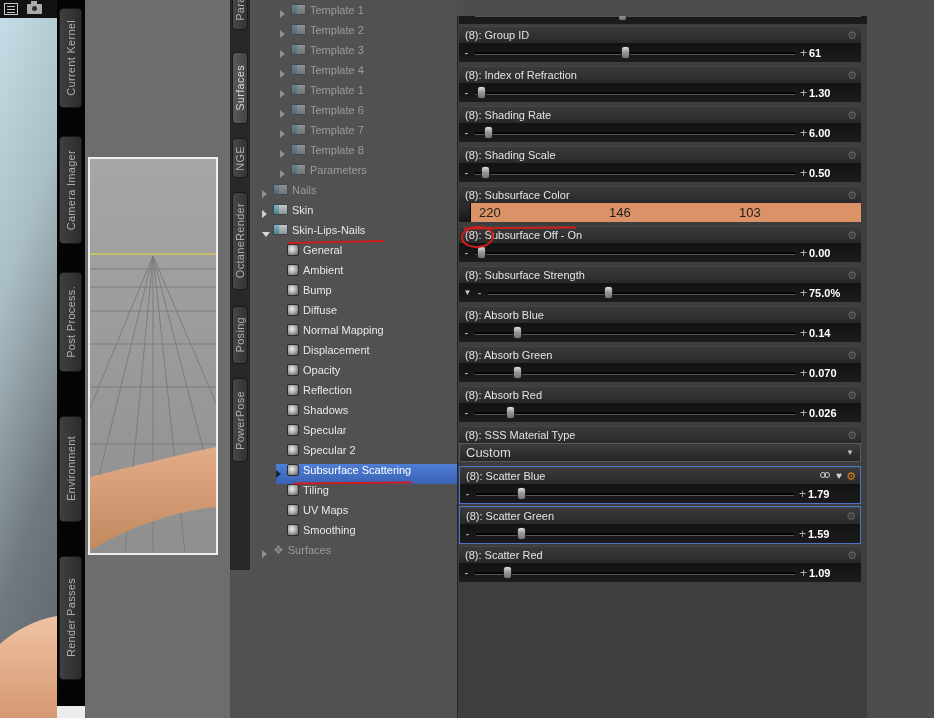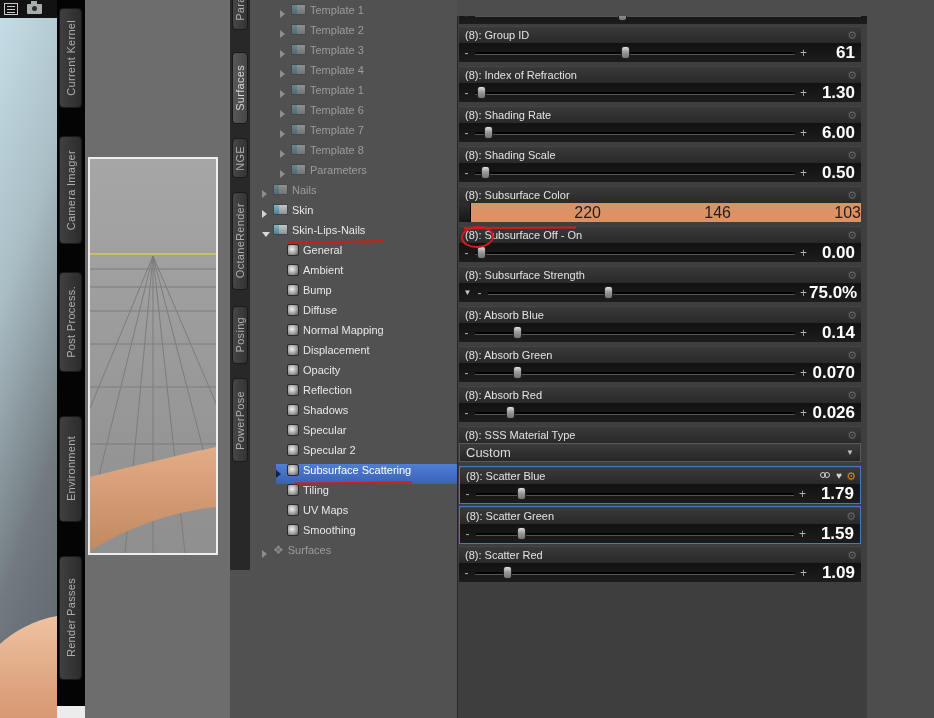--- a/index.html
+++ b/index.html
@@ -86,26 +86,26 @@
   .link-icon::before{left:0;}.link-icon::after{left:4px;}
 
   .pslider{display:flex;align-items:center;height:19px;background:linear-gradient(#121212,#1c1c1c);padding:0 2px;}
   .pslider.partial{position:absolute;top:-11px;left:1px;width:464px;}
   .expander{width:13px;font-size:8px;color:#c8c8c8;text-align:center;flex:none;}
   .minus,.plus{width:11px;text-align:center;color:#b0b0b0;font-size:12px;flex:none;user-select:none;}
   .track{flex:1;position:relative;height:19px;margin:0 3px;}
   .groove{position:absolute;left:0;right:0;top:9px;height:2px;background:#030303;border-bottom:1px solid #555555;}
   .handle{position:absolute;top:3px;width:9px;height:13px;border-radius:3px;
     background:linear-gradient(180deg,#e0e0e0,#9a9a9a 45%,#757575);border:1px solid #222222;box-sizing:border-box;}
-  .pvalue{width:46px;text-align:right;color:#ffffff;font-size:17px;font-weight:bold;padding-right:4px;flex:none;}
+  .pvalue{width:46px;color:#ffffff;font-size:11px;font-weight:bold;padding-right:4px;flex:none;}
 
   .pcolor{display:flex;height:19px;align-items:stretch;}
   .cchip{width:11px;background:linear-gradient(#2e2e2e,#161616);border-right:1px solid #000;flex:none;}
   .cbar{flex:1;display:flex;}
-  .cnum{flex:1;text-align:right;font-size:16px;color:#1e1e1e;line-height:19px;margin-left:8px;}
+  .cnum{flex:1;text-align:left;font-size:13px;color:#1e1e1e;line-height:19px;margin-left:8px;}
 
   .pdrop{height:19px;display:flex;align-items:center;background:linear-gradient(#3c3c3c,#262626);
     border:1px solid #5a5a5a;box-sizing:border-box;padding:0 6px;}
   .dval{flex:1;font-size:13px;color:#dcdcdc;}
   .darrow{font-size:8px;color:#c0c0c0;}
 
   
   .anno{position:absolute;z-index:50;pointer-events:none;}
   .anno.line{border-top:2px solid #cf1d1d;height:0;}
   .anno.ellipse{border:2px solid #cf1d1d;border-radius:50%;box-sizing:border-box;}

